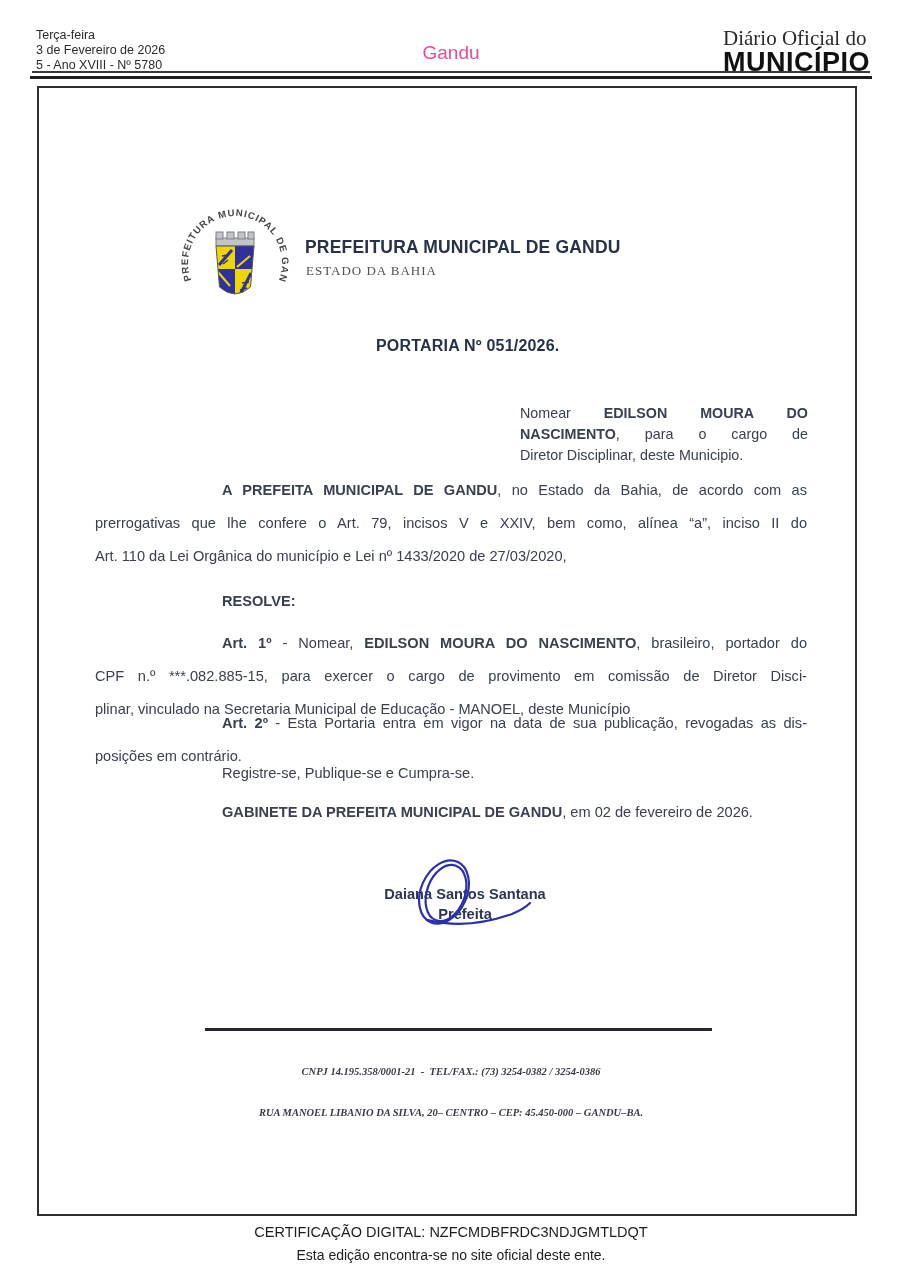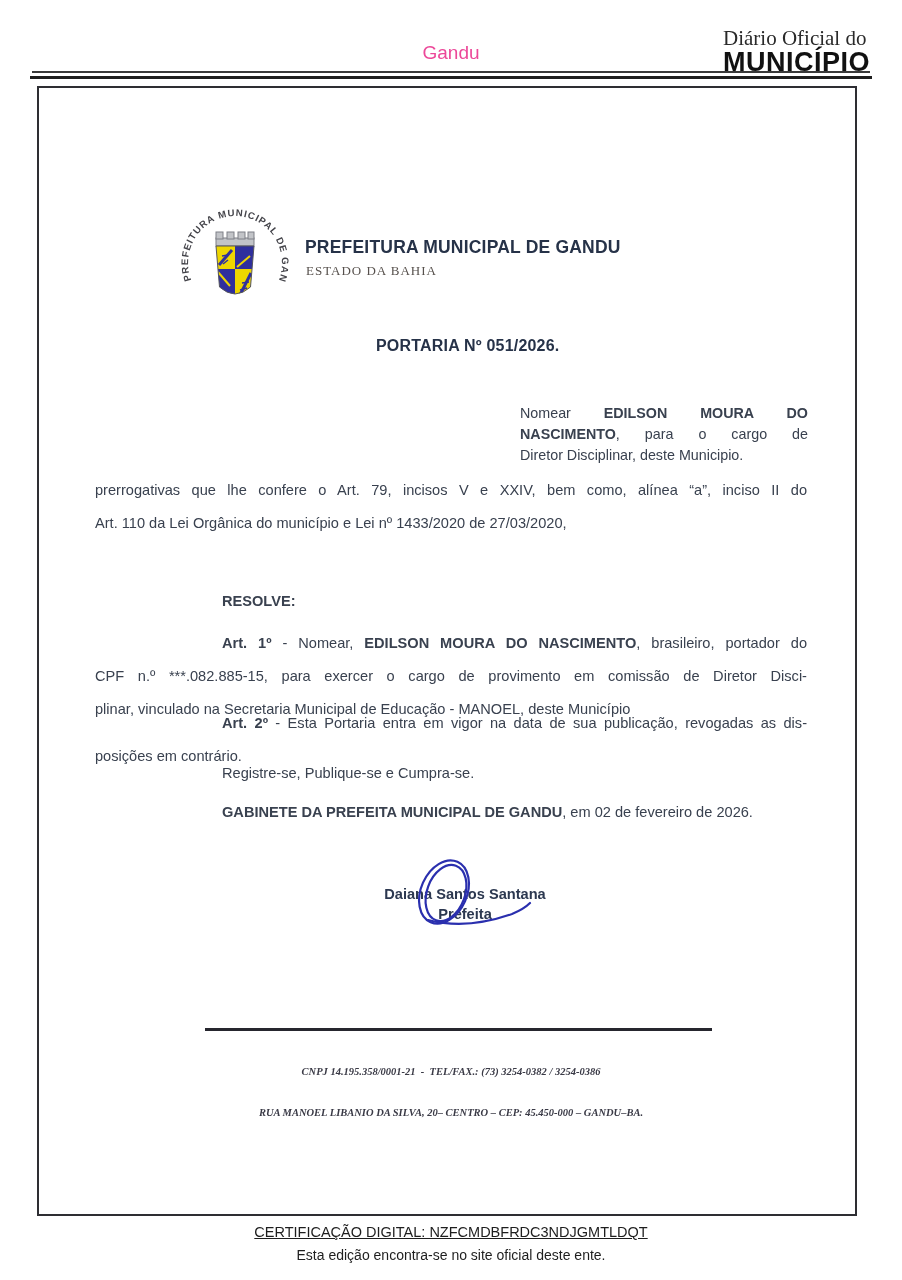--- a/index.html
+++ b/index.html
@@ -47,28 +47,33 @@
   .sig-svg{left:372px;top:850px;}
 
   
   .foot-rule{left:205px;top:1028px;width:507px;height:3px;background:#26262e;}
   .org-footer{left:95px;top:1038px;width:712px;text-align:center;
     font-family:"Liberation Serif",serif;font-style:italic;font-weight:bold;
     font-size:10.5px;line-height:13.5px;color:#3a3a46;white-space:pre-wrap;}
 
   
   .cert{left:0;top:1221px;width:902px;text-align:center;color:#1e1e1e;}
-  .cert-l1{font-size:14.5px;line-height:23px;text-decoration:underline;}
+  .cert-l1{font-size:14.5px;line-height:23px;}
   .cert-l2{font-size:14px;line-height:23px;}
 </style>
 </head>
 <body>
 
 <div class="page">
 
+  <div class="abs hdr-left">
+    <div>Terça-feira</div>
+    <div>3 de Fevereiro de 2026</div>
+    <div>5 - Ano XVIII - Nº 5780</div>
+  </div>
   <div class="abs hdr-city">Gandu</div>
   <div class="abs hdr-right">
     <div class="diario-top">Diário Oficial do</div>
     <div class="diario-bottom">MUNICÍPIO</div>
   </div>
   <div class="abs rule1"></div>
   <div class="abs rule2"></div>
 
   <div class="abs doc-box"></div>
 
@@ -111,20 +116,21 @@
 
   <div class="abs doc-title">PORTARIA Nº 051/2026.</div>
 
   <div class="abs summary">
       <div class="tline just"><span>Nomear </span><span class="b">EDILSON MOURA DO</span></div>
       <div class="tline just"><span class="b">NASCIMENTO</span><span>, para o cargo de</span></div>
       <div class="tline"><span>Diretor Disciplinar, deste Municipio.</span></div>
     </div>
 
   <div class="abs para preamble">
+      <div class="tline just"><span class="ind" style="width: 127px;"></span><span class="b">A PREFEITA MUNICIPAL DE GANDU</span><span>, no Estado da Bahia, de acordo com as</span></div>
       <div class="tline just"><span>prerrogativas que lhe confere o Art. 79, incisos V e XXIV, bem como, alínea “a”, inciso II do</span></div>
       <div class="tline"><span>Art. 110 da Lei Orgânica do município e Lei nº 1433/2020 de 27/03/2020,</span></div>
     </div>
 
   <div class="abs para resolve">
       <div class="tline"><span class="ind" style="width: 127px;"></span><span class="b">RESOLVE:</span></div>
     </div>
 
   <div class="abs para art1">
       <div class="tline just"><span class="ind" style="width: 127px;"></span><span class="b">Art. 1º</span><span> - Nomear, </span><span class="b">EDILSON MOURA DO NASCIMENTO</span><span>, brasileiro, portador do</span></div>

